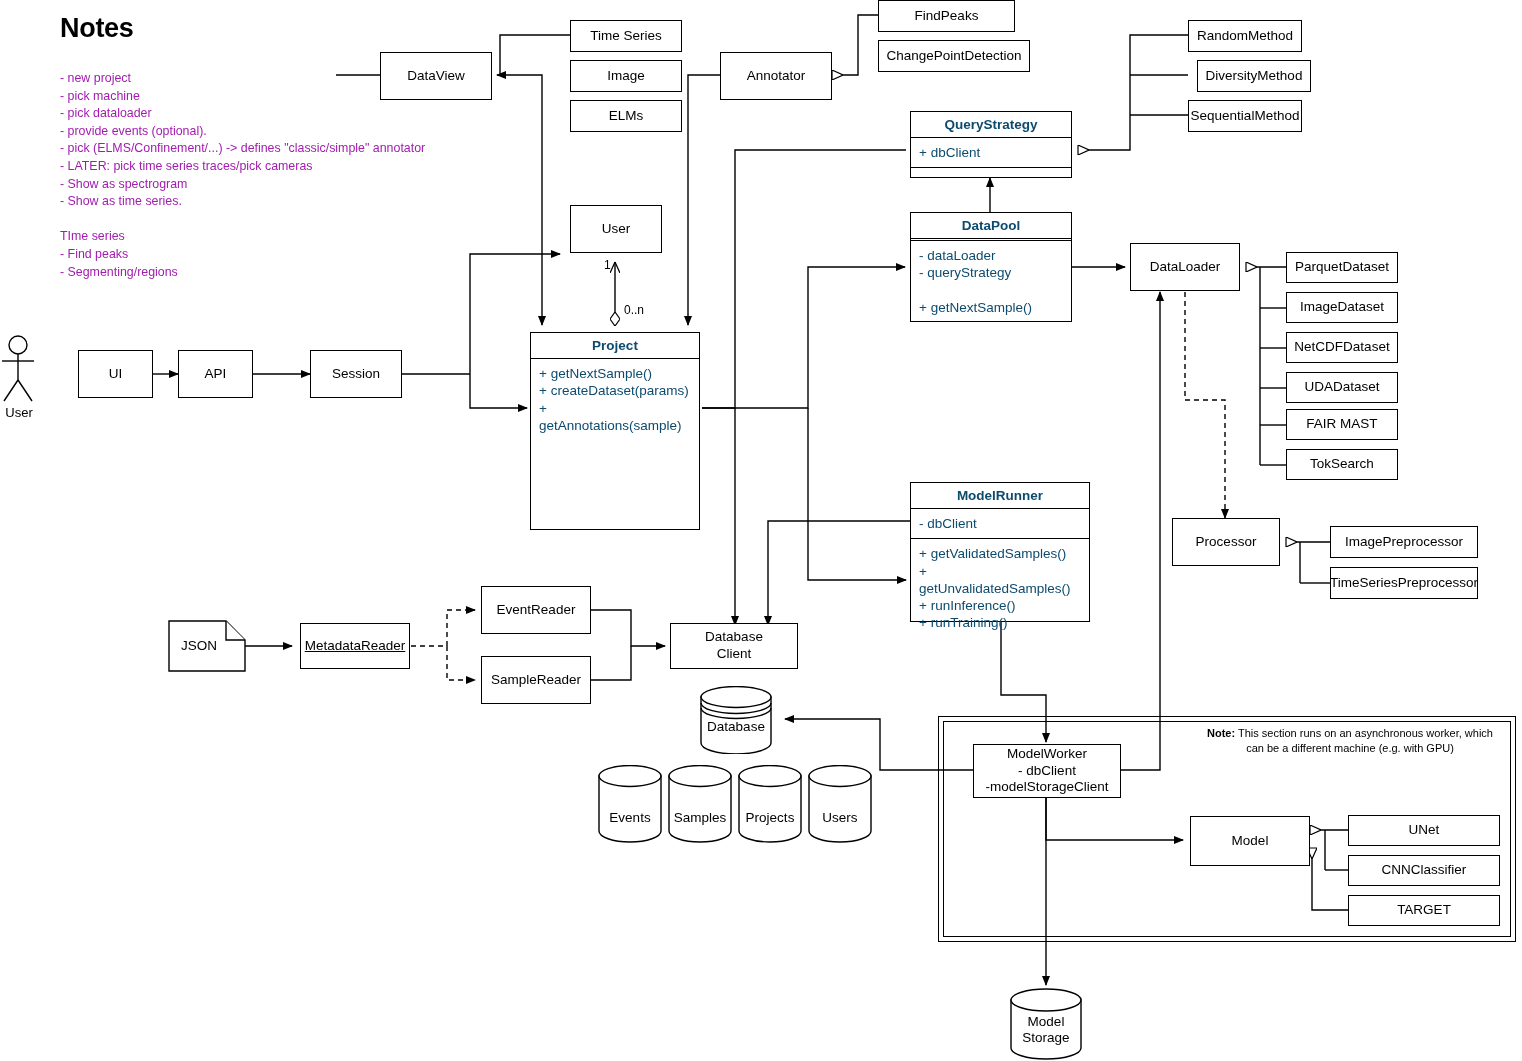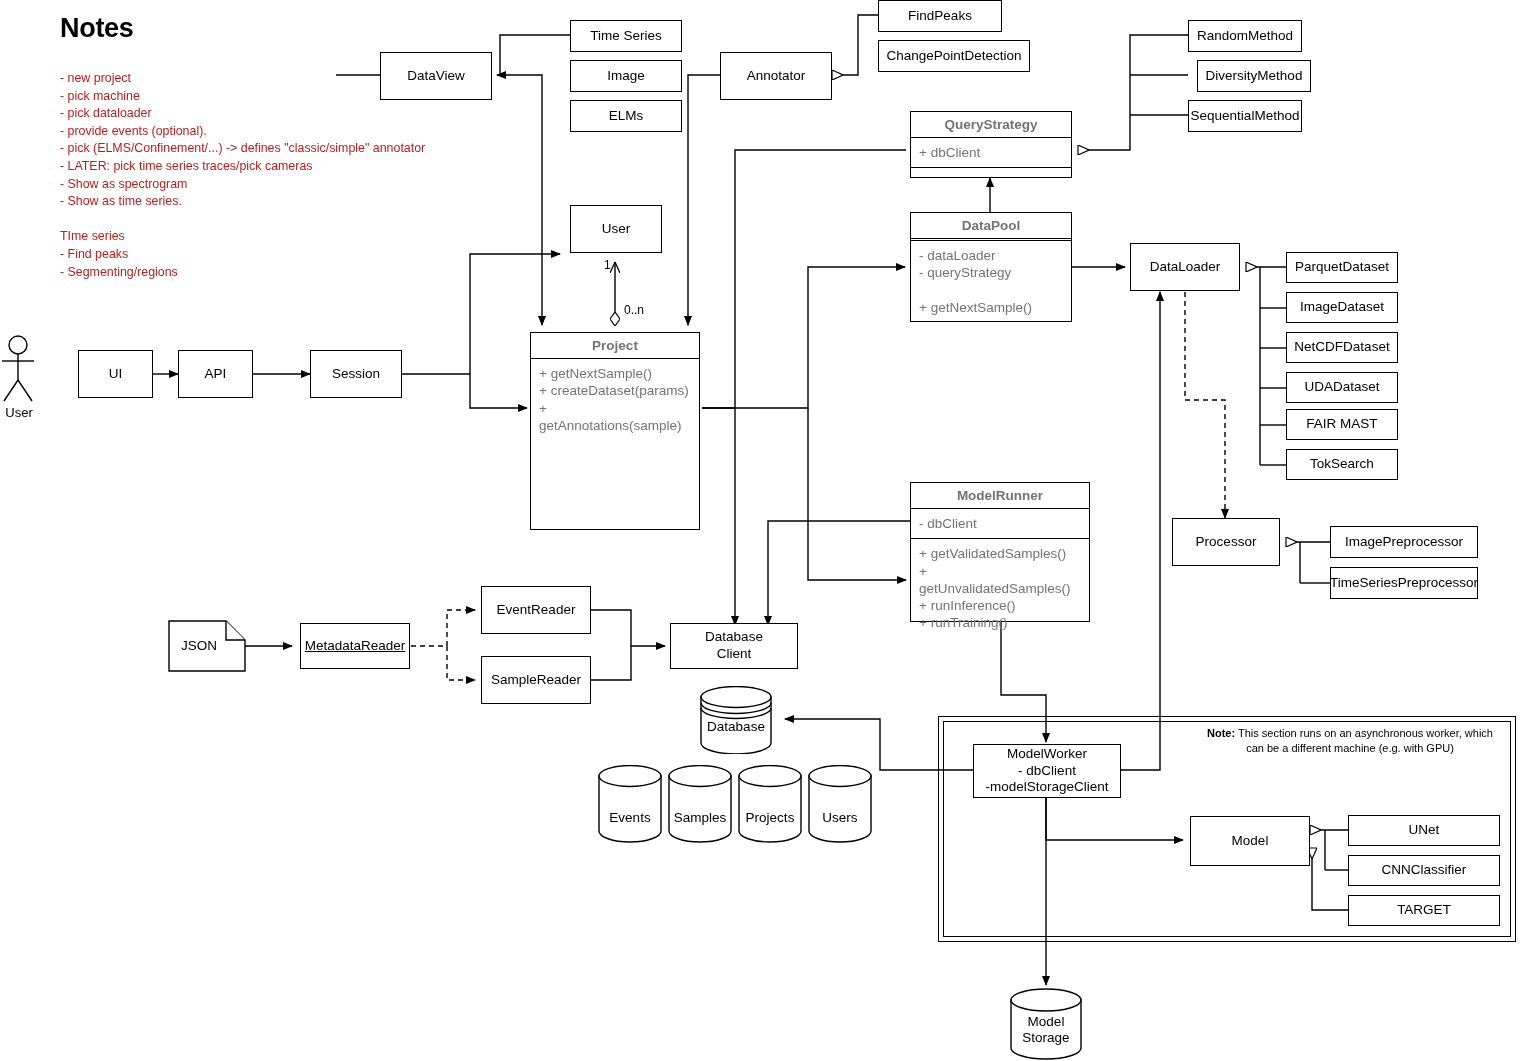--- a/index.html
+++ b/index.html
@@ -35,21 +35,21 @@
     white-space: pre-line;
   }
   .cls {
     position: absolute;
     box-sizing: border-box;
     border: 1.4px solid #000;
     background: #ffffff;
     display: flex;
     flex-direction: column;
     font-size: 13.5px;
-    color: #737373;
+    color: #0c4a6e;
   }
   .cls .title {
     font-weight: bold;
     text-align: center;
     padding: 5px 4px 5px;
     border-bottom: 1.4px solid #000;
     font-size: 13.5px;
   }
   .cls .title.dbl { border-bottom: 3px double #000; }
   .cls .sect {
@@ -63,21 +63,21 @@
   .notes-title {
     position: absolute;
     font-size: 27px;
     font-weight: bold;
     color: #000;
     letter-spacing: -0.3px;
   }
   .notes-body {
     position: absolute;
     font-size: 12.4px;
-    color: #b91c1c;
+    color: #a21caf;
     line-height: 1.42;
     white-space: pre-line;
   }
   .actor-label {
     position: absolute;
     font-size: 13px;
     color: #000;
     text-align: center;
   }
   .cyl {
@@ -255,21 +255,21 @@
   <div class="box" style="left:178px; top:350px; width:75px; height:48px;">API</div>
   <div class="box" style="left:310px; top:350px; width:92px; height:48px;">Session</div>
 
   <div class="box" style="left:380px; top:52px; width:112px; height:48px;">DataView</div>
   <div class="box" style="left:570px; top:20px; width:112px; height:32px;">Time Series</div>
   <div class="box" style="left:570px; top:60px; width:112px; height:32px;">Image</div>
   <div class="box" style="left:570px; top:100px; width:112px; height:32px;">ELMs</div>
 
   <div class="box" style="left:720px; top:52px; width:112px; height:48px;">Annotator</div>
 
-  <div class="box" style="left:878px; top:0px; width:124px; height:32px;">FindPeaks</div>
+  <div class="box" style="left:878px; top:0px; width:137px; height:32px;">FindPeaks</div>
   <div class="box" style="left:878px; top:40px; width:152px; height:32px;">ChangePointDetection</div>
 
   <div class="box" style="left:1188px; top:20px; width:114px; height:32px;">RandomMethod</div>
   <div class="box" style="left:1188px; top:60px; width:114px; height:32px;margin-left:9px;">DiversityMethod</div>
   <div class="box" style="left:1188px; top:100px; width:114px; height:32px;">SequentialMethod</div>
 
   <div class="box" style="left:570px; top:205px; width:92px; height:48px;">User</div>
 
   <div class="mult" style="left:604px; top:258px;">1</div>
   <div class="mult" style="left:624px; top:303px;">0..n</div>

